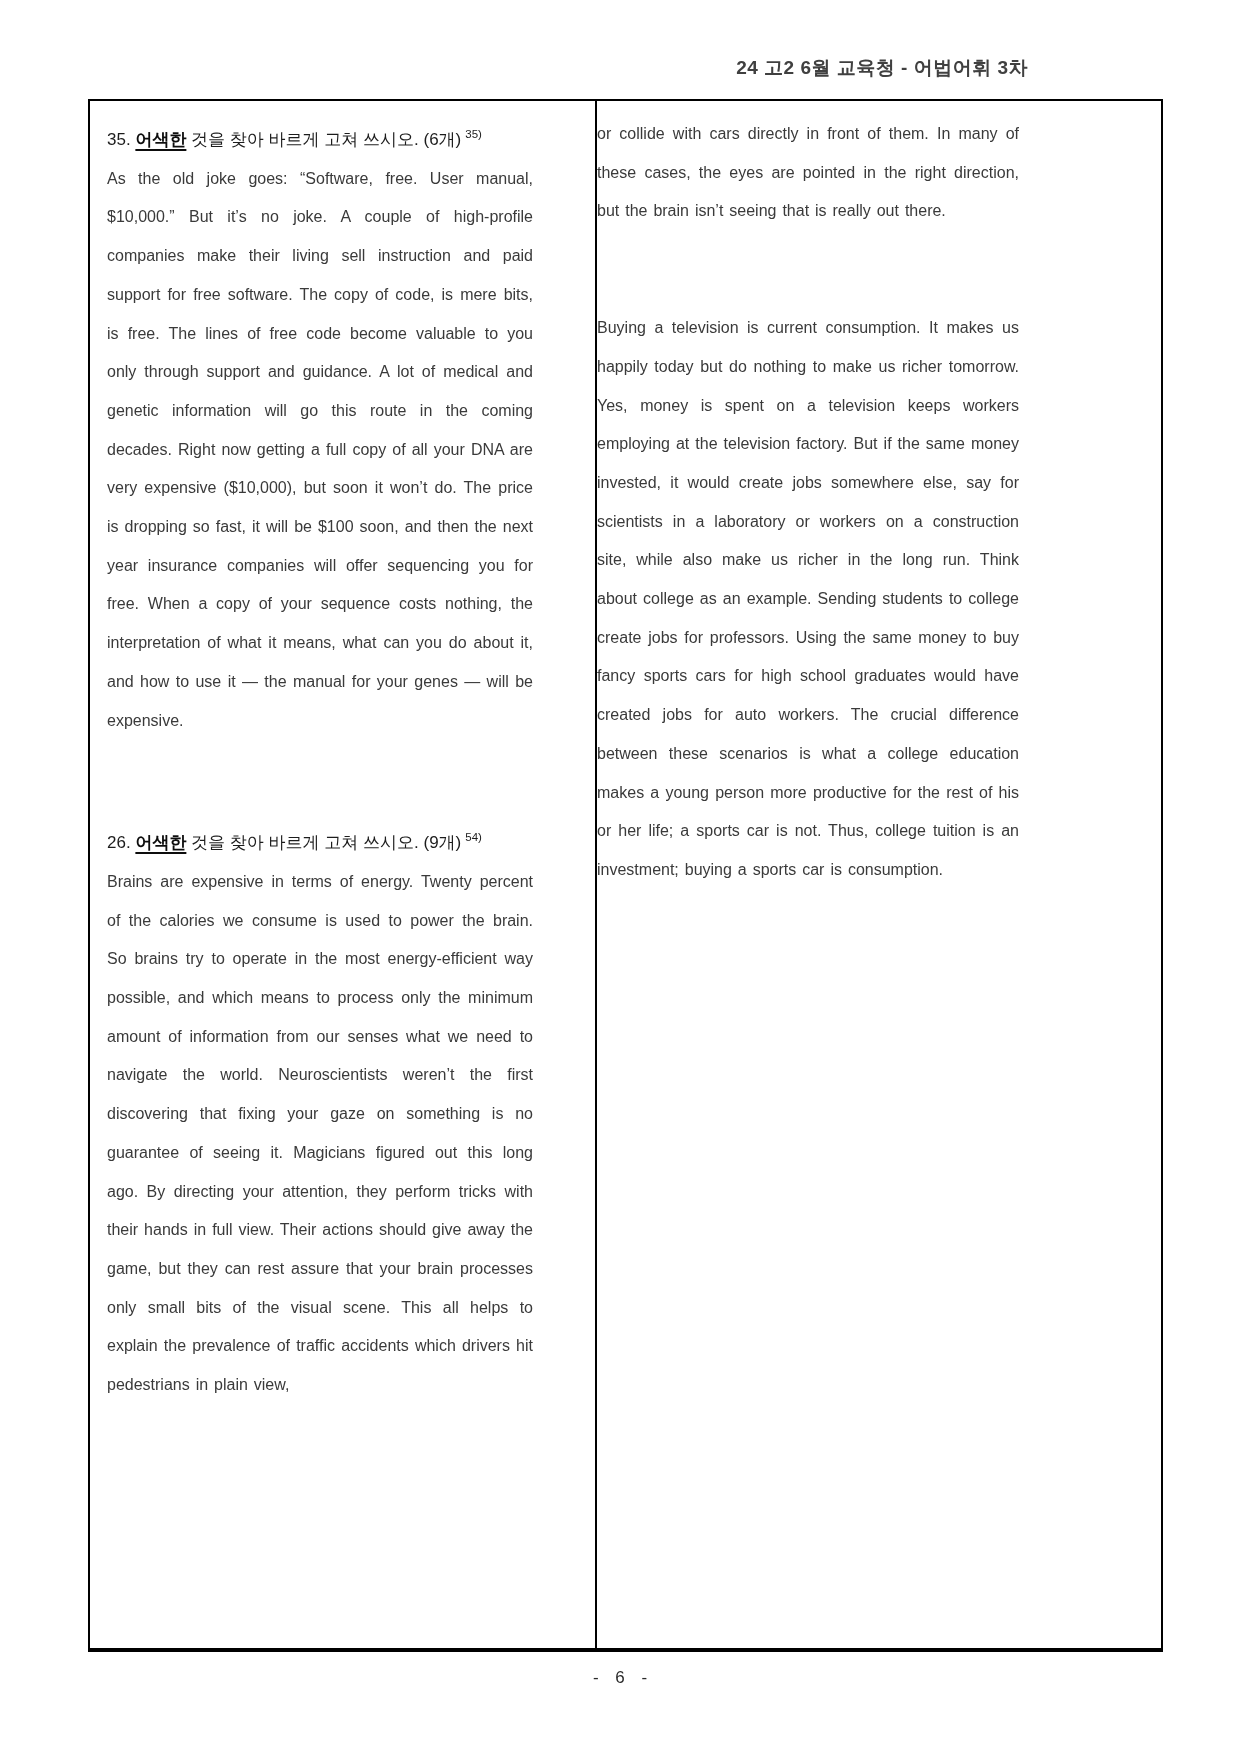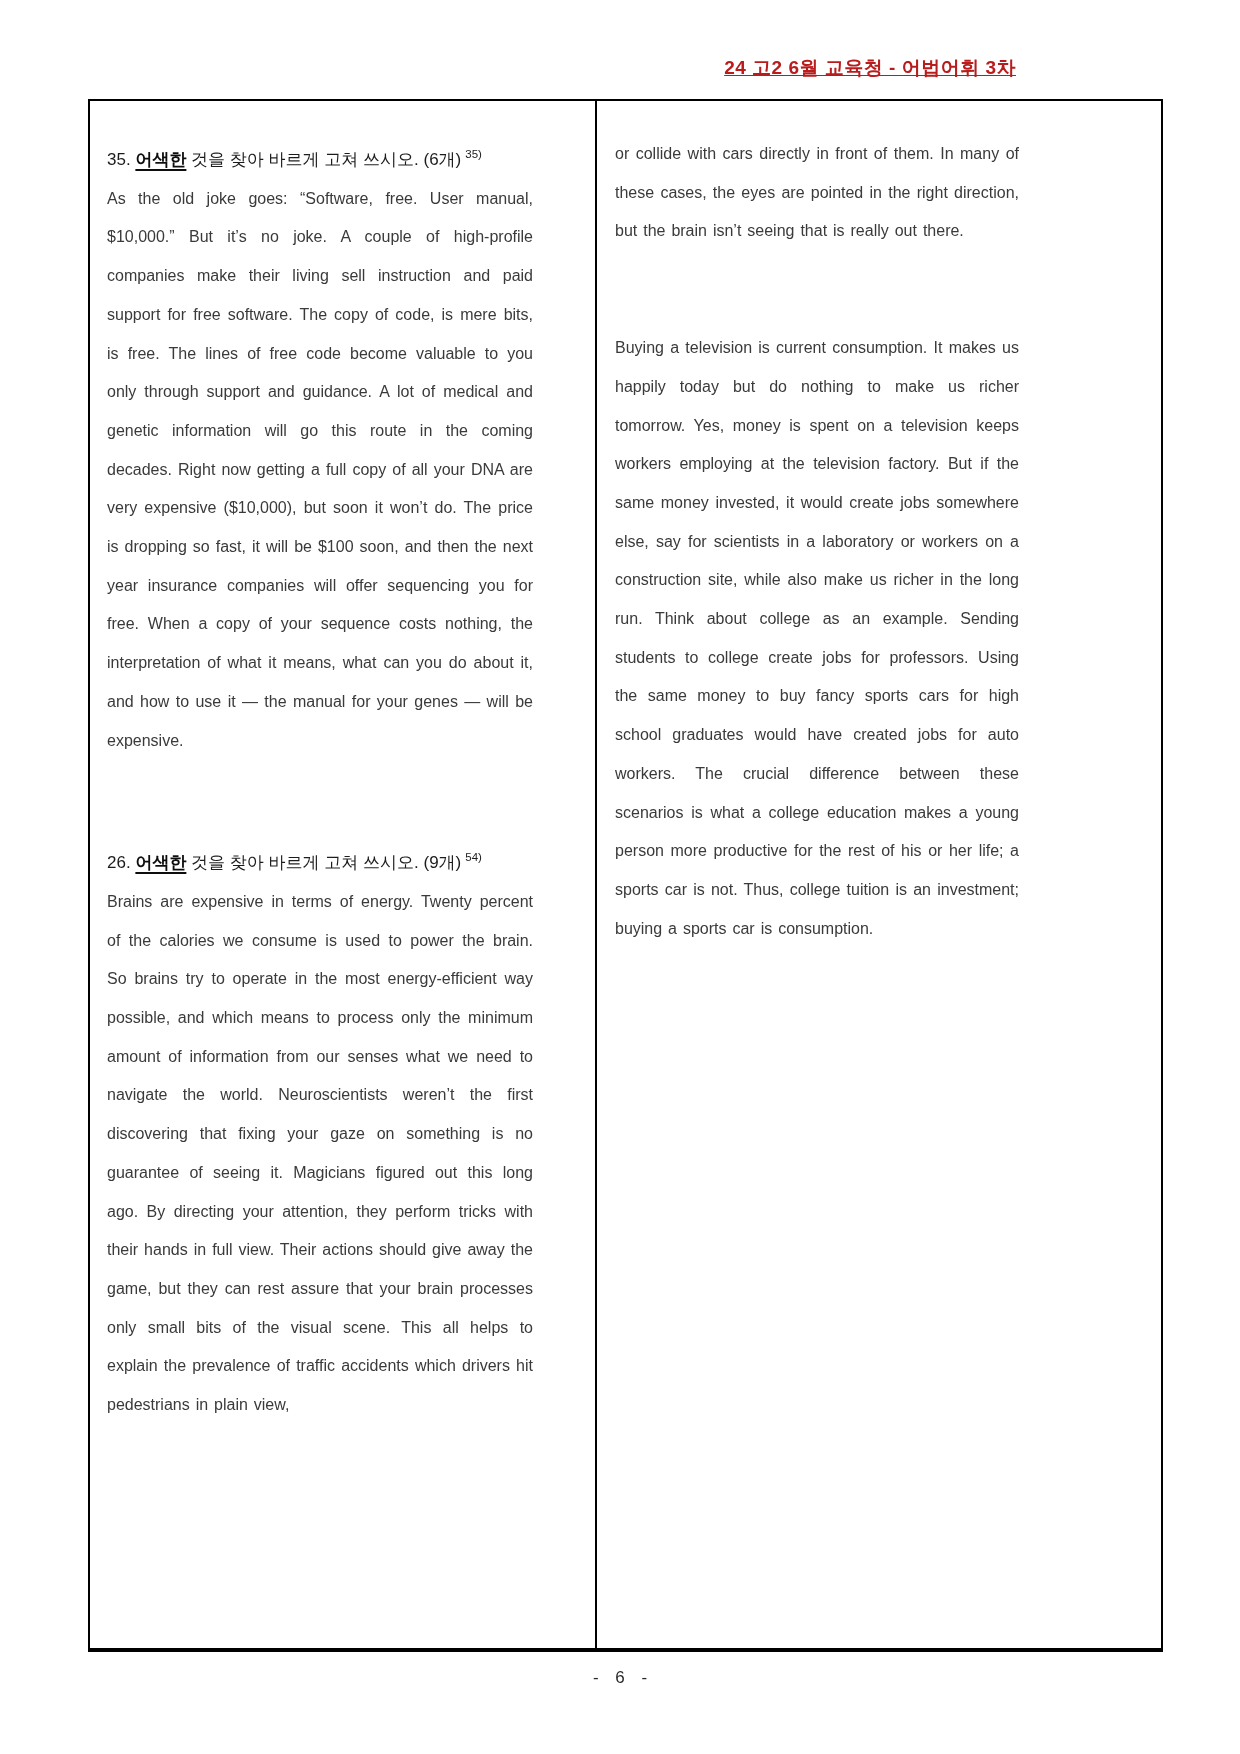--- a/index.html
+++ b/index.html
@@ -12,58 +12,56 @@
     width: 1240px;
     height: 1754px;
     background: #ffffff;
     font-family: "Liberation Sans", "DejaVu Sans", sans-serif;
     color: #3a3a3a;
     overflow: hidden;
   }
   .header-title {
     position: absolute;
     top: 55px;
-    right: 224px;
+    right: 212px;
     font-size: 19px;
     font-weight: bold;
-    color: #b91c1c;
+    color: #404040;
     letter-spacing: 0.5px;
     white-space: nowrap;
-    text-decoration: underline;
   }
   .content-box {
     position: absolute;
     left: 88px;
     top: 99px;
     width: 1075px;
     height: 1553px;
     border: 2px solid #000000;
     border-bottom-width: 4px;
     box-sizing: border-box;
     display: flex;
     flex-direction: row;
   }
   .col {
     box-sizing: border-box;
     padding-top: 14px;
-    margin-top: 20px;
   }
   .col-left {
     width: 505px;
     padding-left: 17px;
     padding-right: 62px;
   }
   .divider {
     width: 2px;
     background: #000000;
     align-self: stretch;
   }
   .col-right {
     width: 562px;
-    padding-left: 18px;
+    padding-left: 0;
     padding-right: 140px;
   }
   .question { margin: 0; }
   .question + .question { margin-top: 78px; }
   .q-header {
     font-size: 17px;
     line-height: 38.7px;
     color: #1c1c1c;
     white-space: nowrap;
   }

